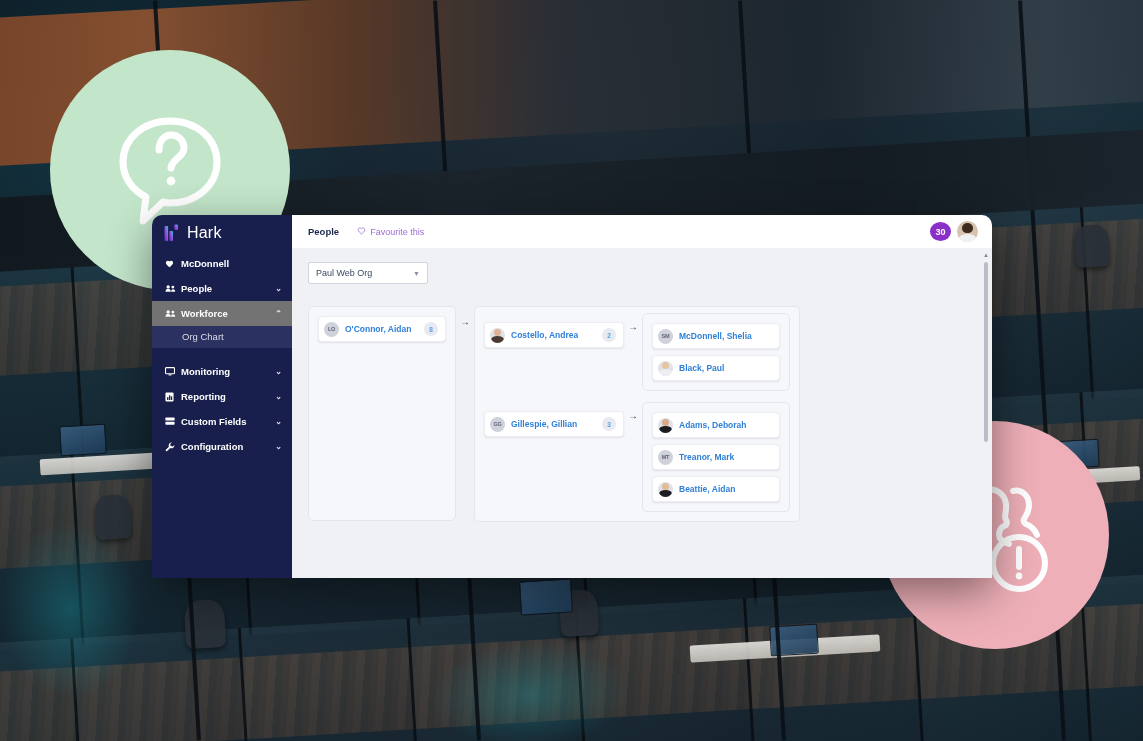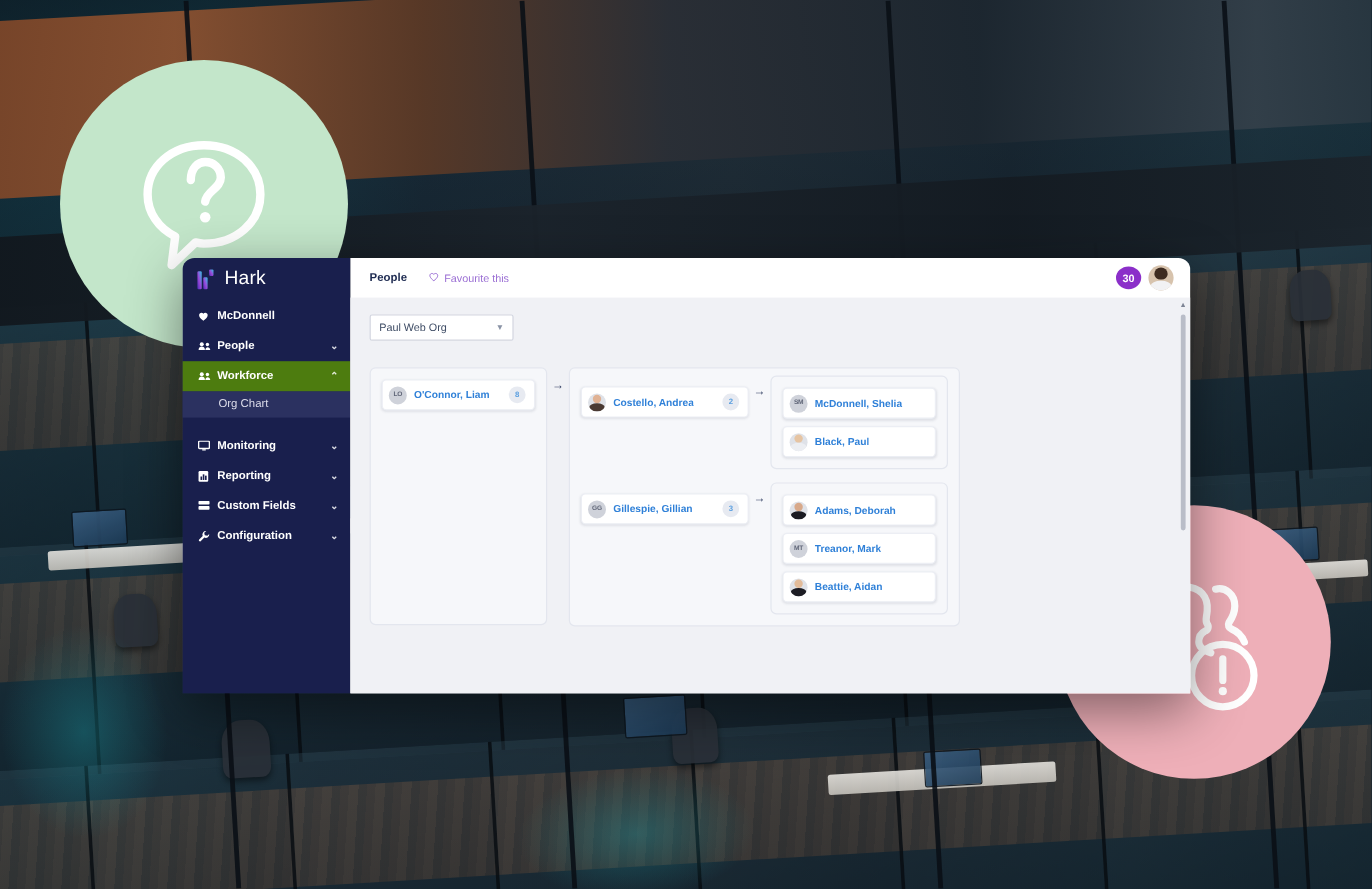--- a/index.html
+++ b/index.html
@@ -173,21 +173,21 @@
     justify-content: flex-start;
     flex-shrink: 0;
     color: #ffffff;
   }
   .nav-item .nav-label { flex: 1; margin-left: 3px; }
   .nav-item .chev {
     font-size: 8px;
     opacity: .85;
     line-height: 1;
   }
-  .nav-item.expanded { background: #4d7c0f; }
+  .nav-item.expanded { background: #737373; }
   .nav-sub {
     display: block;
     height: 22px;
     line-height: 22px;
     padding-left: 30px;
     font-size: 9.5px;
     color: #dcdcea;
     background: #2b3160;
     cursor: pointer;
   }
@@ -639,21 +639,21 @@
       <div class="org-select">
         <span>Paul Web Org</span>
         <span class="sel-chev">▼</span>
       </div>
 
       <div class="chart-wrap">
 
         <div class="lvl-box lvl1-box">
           <div class="node">
             <span class="ava initials">LO</span>
-            <span class="node-name">O'Connor, Liam</span>
+            <span class="node-name">O'Connor, Aidan</span>
             <span class="node-badge">8</span>
           </div>
         </div>
 
         <span class="arrow arrow-l1">→</span>
 
         <div class="lvl-box lvl2-box" style="width:auto;">
           <div style="display:flex;flex-direction:column;">
 
 

